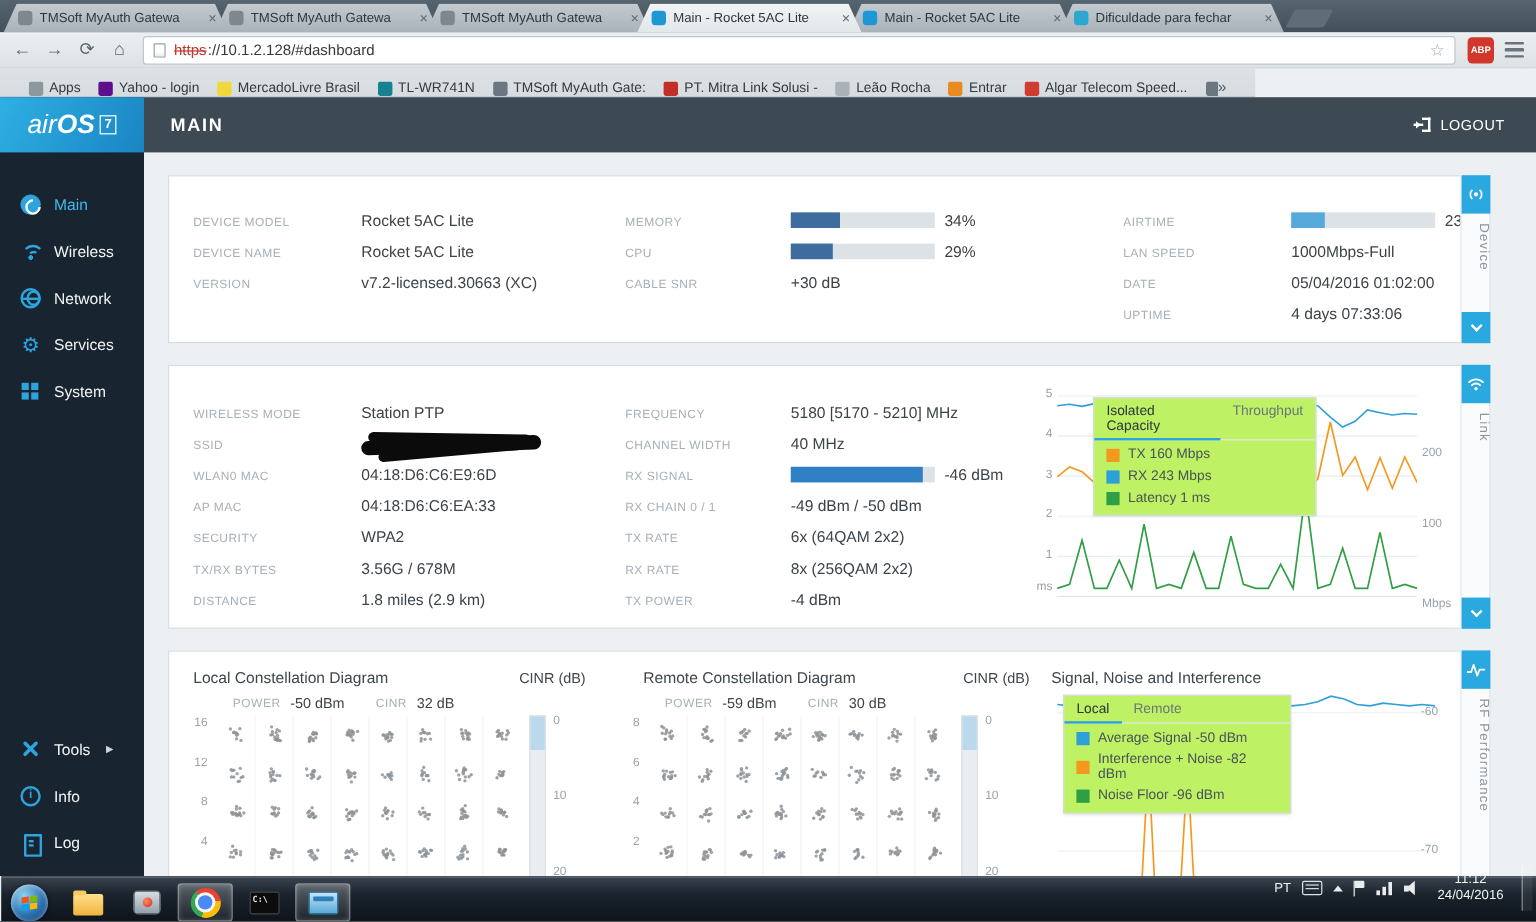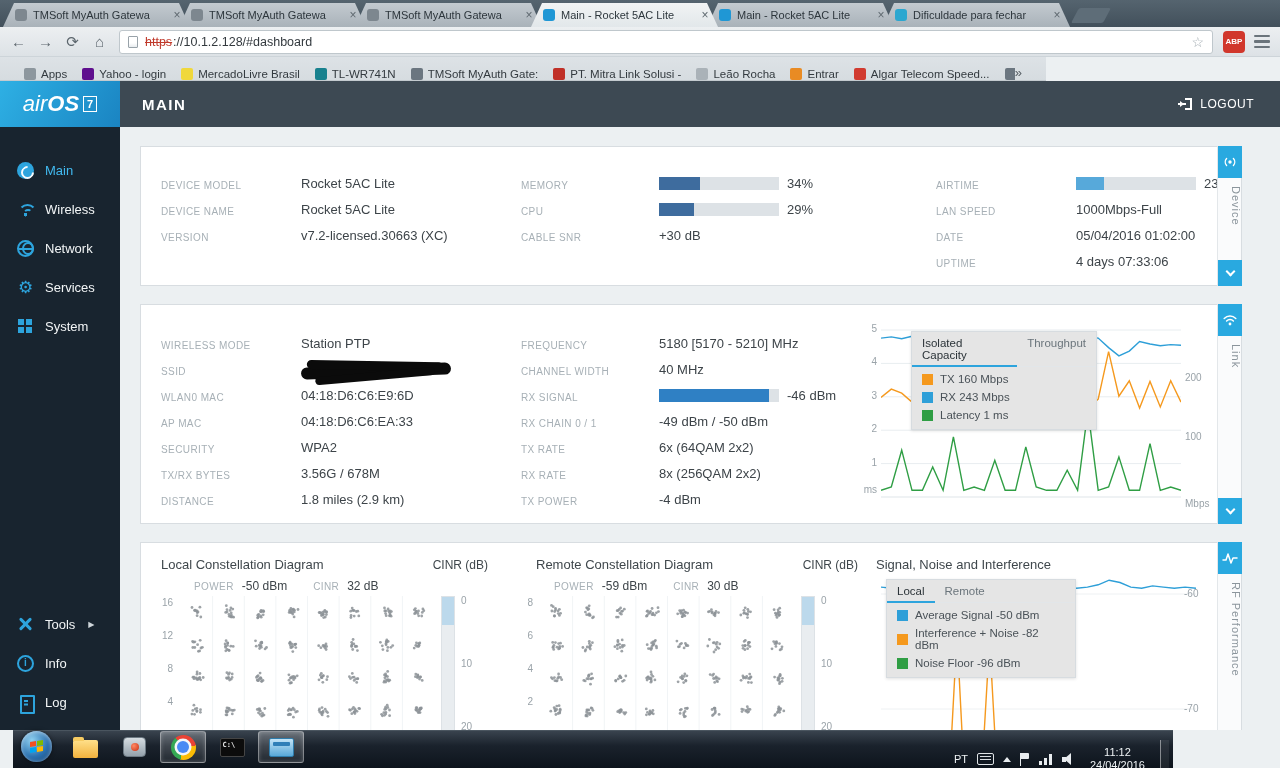--- a/index.html
+++ b/index.html
@@ -99,21 +99,21 @@
   .chart2{position:absolute;left:722px;top:8px;width:360px;height:200px;}
   .c2-left,.c2-right,.c2-unit{position:absolute;font-size:10px;color:#9aa3a9;}
   .c2-left{left:0;top:10px;width:14px;text-align:right;}
   .c2-left span{display:block;height:33.4px;line-height:12px;}
   .c2-right{left:322px;top:59px;}
   .c2-right span{display:block;height:59.3px;line-height:12px;}
   .c2-ms{left:0;top:171px;width:14px;text-align:right;}
   .c2-mbps{left:322px;top:185px;}
   .plot2{position:absolute;left:18px;top:6px;width:300px;height:186px;}
 
-  .legend{position:absolute;background:#e5e5e5;border:1px solid #d7dce0;box-shadow:0 1px 3px rgba(0,0,0,.12);}
+  .legend{position:absolute;background:#bef264;border:1px solid #d7dce0;box-shadow:0 1px 3px rgba(0,0,0,.12);}
   .legend-tabs{display:flex;border-bottom:1px solid #e2e6e9;font-size:11.5px;color:#6b757c;}
   .legend-tab{padding:5px 10px 4px;border-bottom:2px solid transparent;margin-bottom:-1px;}
   .legend-tab.active{color:#2b3338;border-bottom-color:#2da4dd;}
   .legend-item{display:flex;align-items:center;gap:7px;padding:3px 10px;font-size:11.5px;color:#4a5258;}
   .swatch{width:11px;height:11px;flex:none;}
   .lg-tp{left:48px;top:18px;width:186px;}
   .lg-sig{left:745px;top:36px;width:190px;}
 
   
   .c3-title{position:absolute;font-size:13px;color:#3f474c;}
@@ -126,21 +126,21 @@
   .cscale{position:absolute;font-size:10px;color:#9aa3a9;}
   .cscale span{display:block;height:63px;line-height:12px;}
   .cinr-bar{position:absolute;width:14px;height:135px;background:#e9edf0;border:1px solid #dde2e6;}
   .cinr-fill{position:absolute;left:0;top:0;width:100%;height:28px;background:#bcd9ec;}
   .sig-right{position:absolute;left:1043px;top:45px;font-size:10px;color:#9aa3a9;}
   .sig-right span{display:block;height:115px;line-height:12px;}
 
   svg{display:block;}
 
   
-  .taskbar{position:absolute;left:13px;top:730px;width:1160px;height:38px;background:linear-gradient(#39434e,#1a222c 40%,#0d141c);border-top:1px solid #4a555f;display:flex;align-items:flex-start;}
+  .taskbar{position:absolute;left:1px;top:730px;width:1280px;height:38px;background:linear-gradient(#39434e,#1a222c 40%,#0d141c);border-top:1px solid #4a555f;display:flex;align-items:flex-end;}
   .orb{width:31px;height:31px;border-radius:50%;margin:0 10px 0 8px;background:radial-gradient(circle at 35% 30%,#8fd0f0,#2b71b0 55%,#143e6b);box-shadow:inset 0 1px 4px rgba(255,255,255,.6),0 0 4px rgba(0,0,0,.5);position:relative;flex:none;}
   .orb::before{content:"";position:absolute;left:9px;top:10px;width:13px;height:11px;transform:skewY(-8deg);background:linear-gradient(#f25022,#f25022) 0 0/6px 5px no-repeat,linear-gradient(#7fba00,#7fba00) 7px 0/6px 5px no-repeat,linear-gradient(#00a4ef,#00a4ef) 0 6px/6px 5px no-repeat,linear-gradient(#ffb900,#ffb900) 7px 6px/6px 5px no-repeat;}
   .tbtn{width:46px;height:32px;display:flex;align-items:center;justify-content:center;margin-right:3px;border-radius:3px;border:1px solid transparent;position:relative;}
   .tbtn.active{background:linear-gradient(rgba(255,255,255,.25),rgba(255,255,255,.07));border-color:rgba(255,255,255,.4);box-shadow:inset 0 0 4px rgba(255,255,255,.25);}
   .ticon{position:relative;display:inline-block;}
   .i-explorer{width:25px;height:18px;background:linear-gradient(#ffe08a,#f2b23e);border-radius:2px;margin-top:3px;}
   .i-explorer::before{content:"";position:absolute;left:0;top:-3px;width:11px;height:4px;background:#f6cb62;border-radius:2px 2px 0 0;}
   .i-media{width:23px;height:20px;border-radius:4px;background:linear-gradient(#d6dde2,#94a1ab);border:1px solid #6d7a84;}
   .i-media::after{content:"";position:absolute;left:7px;top:5px;width:8px;height:8px;border-radius:50%;background:radial-gradient(circle at 35% 35%,#ff8a66,#c92e12);}
   .i-chrome{width:25px;height:25px;border-radius:50%;background:conic-gradient(from -40deg,#ea4335 0 120deg,#fbbc05 0 235deg,#34a853 0 360deg);}

